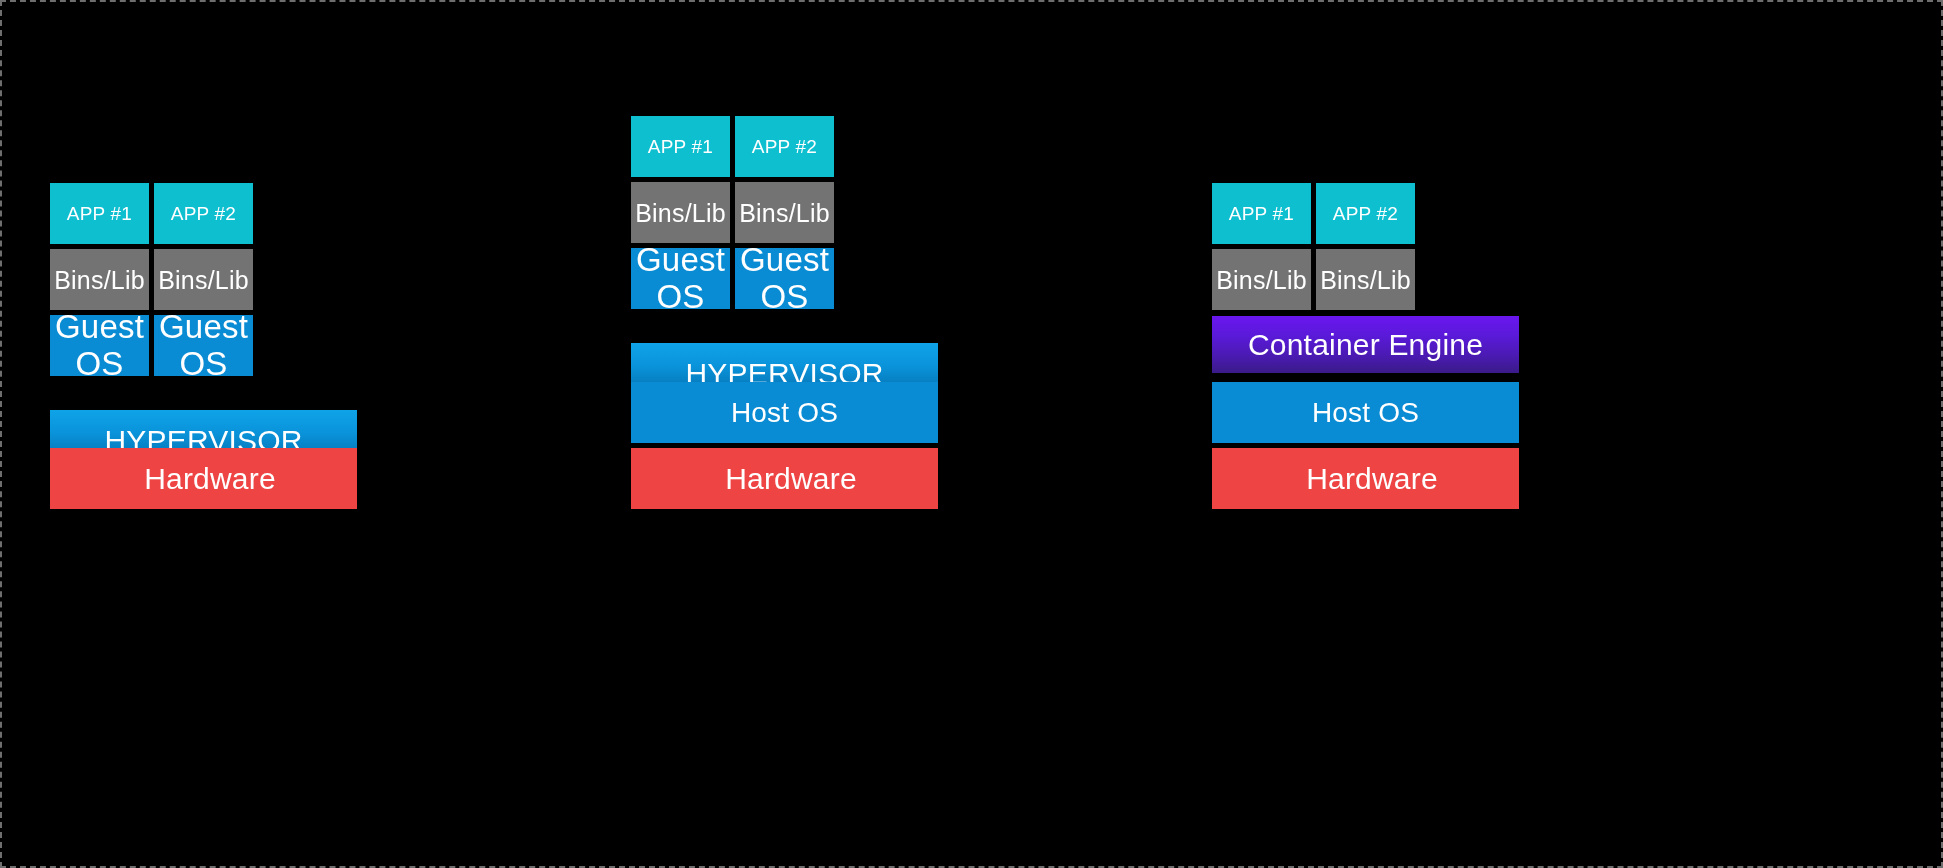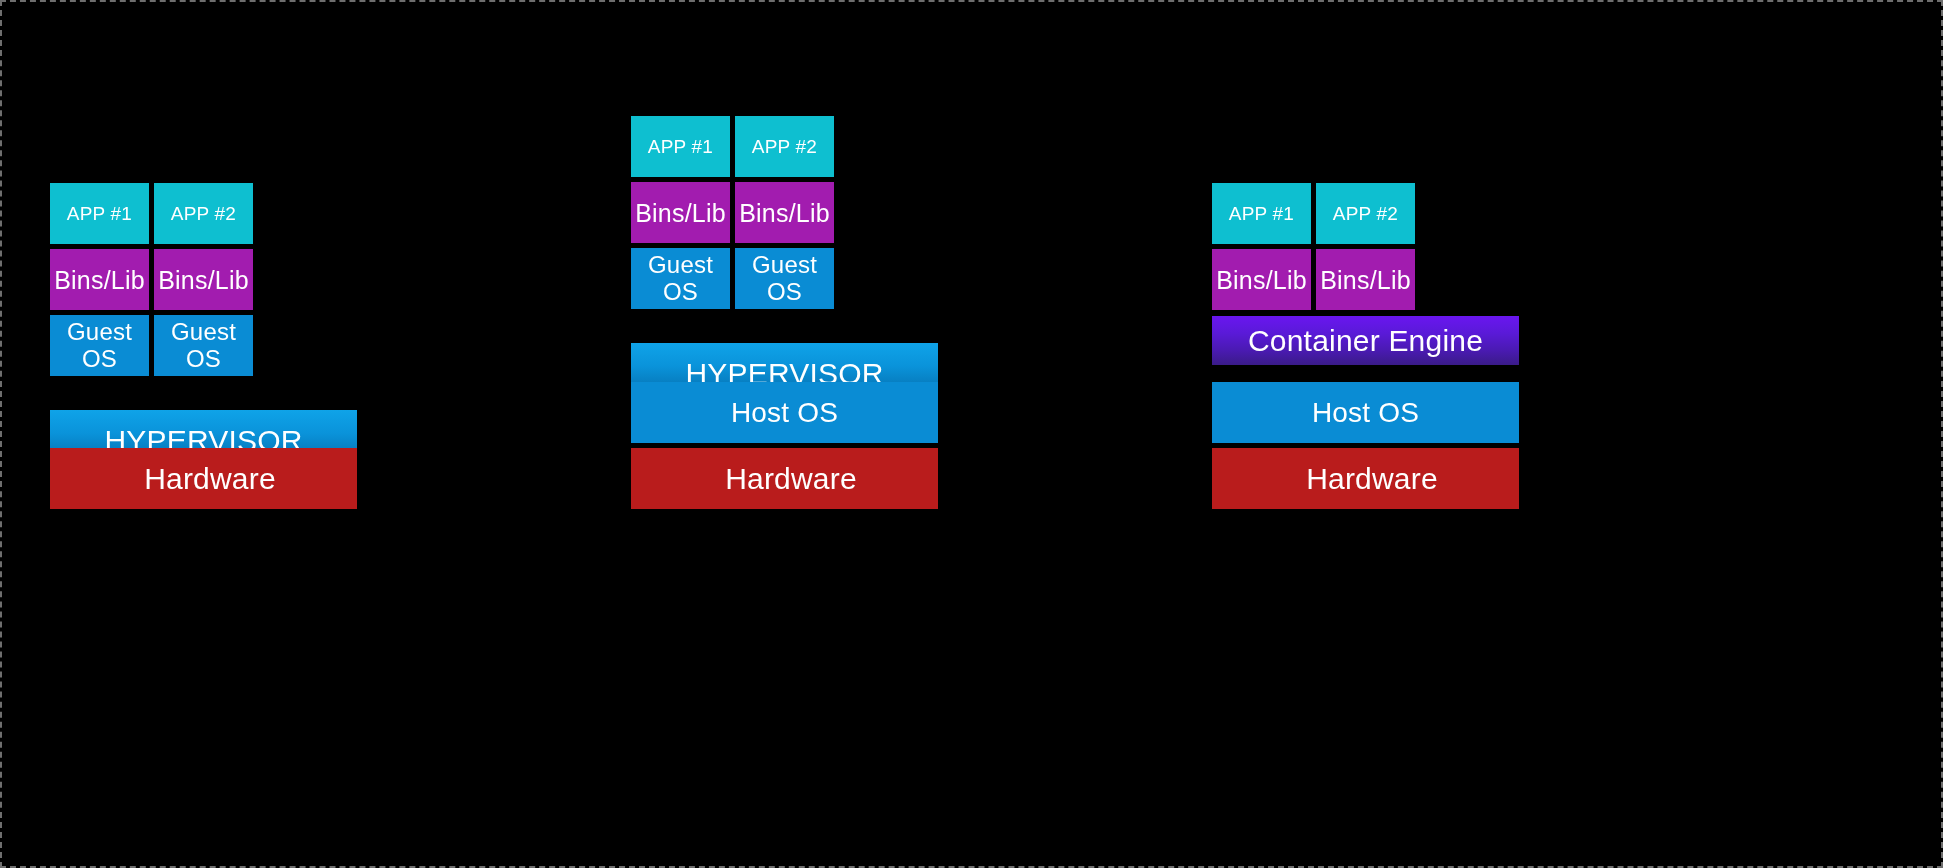--- a/index.html
+++ b/index.html
@@ -31,24 +31,24 @@
     display: flex;
     align-items: center;
     justify-content: center;
     text-align: center;
     line-height: 1.12;
     letter-spacing: .2px;
     white-space: pre-line;
     font-family: "Liberation Sans", sans-serif;
   }
   .app      { background: #0ebfd0; font-size: 19px; }
-  .binslib  { background: #a21caf; font-size: 25px; }
-  .guestos  { background: #0a8cd4; font-size: 24px; }
+  .binslib  { background: #737373; font-size: 25px; }
+  .guestos  { background: #0a8cd4; font-size: 33px; }
   .hostos   { background: #0a8cd4; font-size: 28px; }
-  .hardware { background: #b91c1c; font-size: 30px; padding-left: 13px; }
+  .hardware { background: #ef4444; font-size: 30px; padding-left: 13px; }
   .hypervisor {
     background: linear-gradient(to bottom, #0fa3e8 0%, #0a93da 38%, #0675b6 78%, #045f97 100%);
     font-size: 30px;
     margin-top: 28px;
   }
   .container-engine {
     background: linear-gradient(to bottom, #6a16f0 0%, #5a1ad8 35%, #4a1ab2 70%, #3a1b88 100%);
     font-size: 30px;
   }
 </style>
@@ -96,20 +96,20 @@
   </div>
 
   <div class="stack" style="left:1210px; top:181px; width:310px; height:327px;">
 
     <div class="box app" style="left:0px; top:0px; width:99px; height:61px;">APP #1</div>
     <div class="box app" style="left:104px; top:0px; width:99px; height:61px;">APP #2</div>
 
     <div class="box binslib" style="left:0px; top:66px; width:99px; height:61px;">Bins/Lib</div>
     <div class="box binslib" style="left:104px; top:66px; width:99px; height:61px;">Bins/Lib</div>
 
-    <div class="box container-engine" style="left:0px; top:133px; width:307px; height:49px;">Container Engine</div>
+    <div class="box container-engine" style="left:0px; top:133px; width:307px; height:57px;">Container Engine</div>
 
     <div class="box hostos" style="left:0px; top:199px; width:307px; height:61px;">Host OS</div>
 
     <div class="box hardware" style="left:0px; top:265px; width:307px; height:61px;">Hardware</div>
   </div>
 
 </div>
 
 </body></html>

